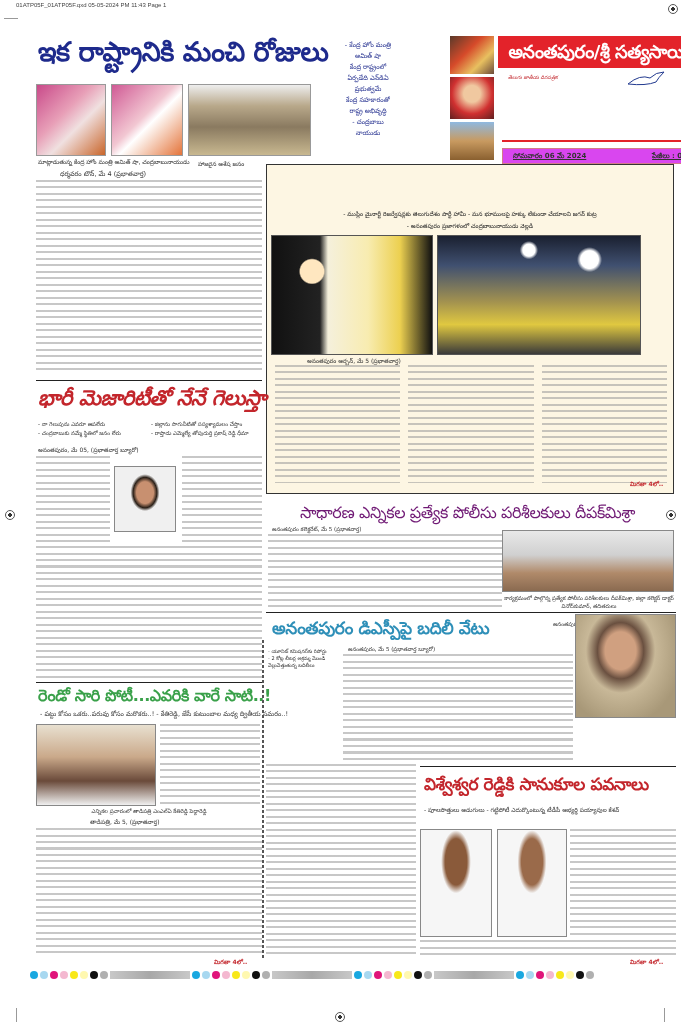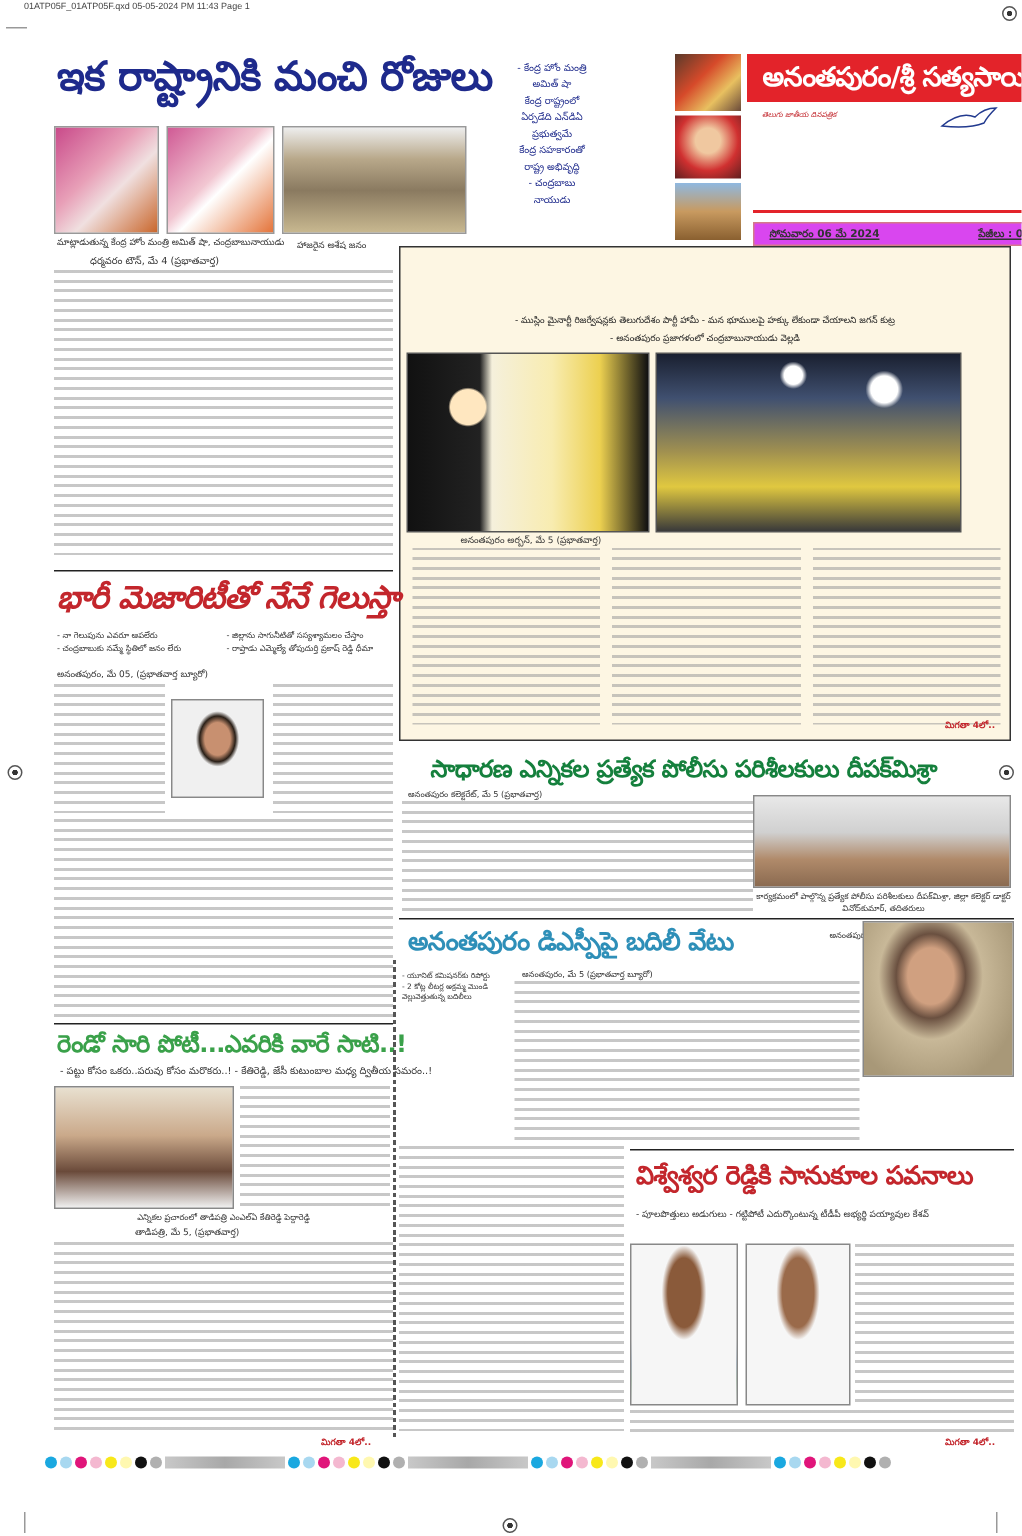--- a/index.html
+++ b/index.html
@@ -46,21 +46,21 @@
   
   .left-cap1 { left: 38px; top: 158px; font-size: 6px; color: #333; }
   .left-cap2 { left: 198px; top: 160px; font-size: 6px; color: #333; }
   .left-text { left: 36px; top: 172px; width: 226px; height: 200px; }
 
   .hl-bhari { left: 38px; top: 386px; font-size: 21px; font-weight: bold; color: #c3262c; letter-spacing: -0.5px; font-style: italic; }
   .bhari-subs { left: 38px; top: 420px; width: 226px; display: grid; grid-template-columns: 1fr 1fr; font-size: 5.5px; color: #333; line-height: 9px; }
   .portrait1 { left: 114px; top: 466px; width: 62px; height: 66px; background: radial-gradient(ellipse at 50% 40%, #c89070 20%, #2a2018 28%, #f0f0f0 34%); border: 1px solid #888; }
 
   
-  .hl-deepak { left: 287px; top: 503px; font-size: 16px; font-weight: bold; color: #15803d; letter-spacing: -0.4px; }
+  .hl-deepak { left: 300px; top: 503px; font-size: 16px; font-weight: normal; color: #701a75; letter-spacing: -0.4px; }
   .deepak-text { left: 268px; top: 530px; width: 234px; height: 78px; }
   .deepak-pic { left: 502px; top: 530px; width: 172px; height: 62px; background: linear-gradient(180deg, #e8e8e8 0%, #d0d0d0 40%, #b08a6a 70%, #8a6a50 100%); border: 1px solid #888; }
   .deepak-cap { left: 504px; top: 594px; width: 170px; font-size: 5.5px; color: #333; text-align: center; line-height: 8px; }
 
   
   .hl-dsp { left: 272px; top: 618px; font-size: 17px; font-weight: bold; color: #2e8fb8; letter-spacing: -0.4px; }
   .dsp-sidecap { left: 548px; top: 620px; width: 70px; font-size: 5.5px; color: #333; text-align: center; line-height: 8px; }
   .dsp-pic { left: 575px; top: 614px; width: 101px; height: 104px; background: radial-gradient(ellipse at 45% 35%, #d0a080 20%, #6a5040 30%, #c8b898 45%, #a89878 80%); border: 1px solid #888; }
   .dsp-bullets { left: 268px; top: 648px; width: 70px; font-size: 5px; color: #333; line-height: 7px; }
   .dsp-text { left: 343px; top: 648px; width: 230px; height: 112px; }

